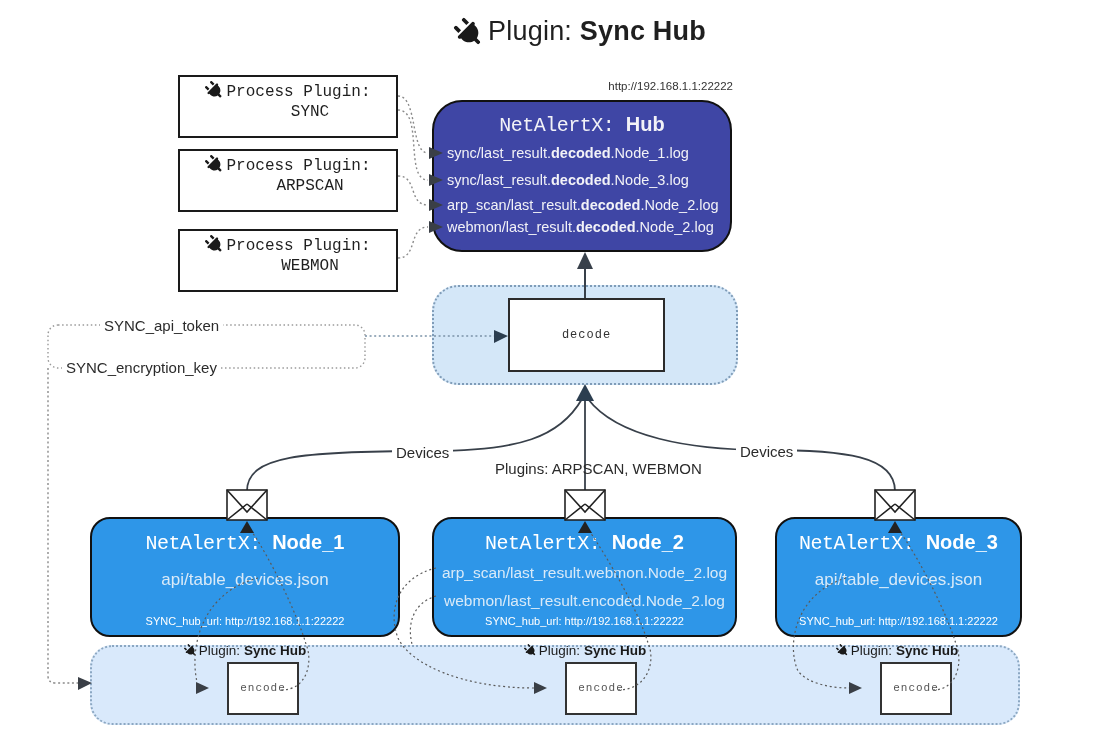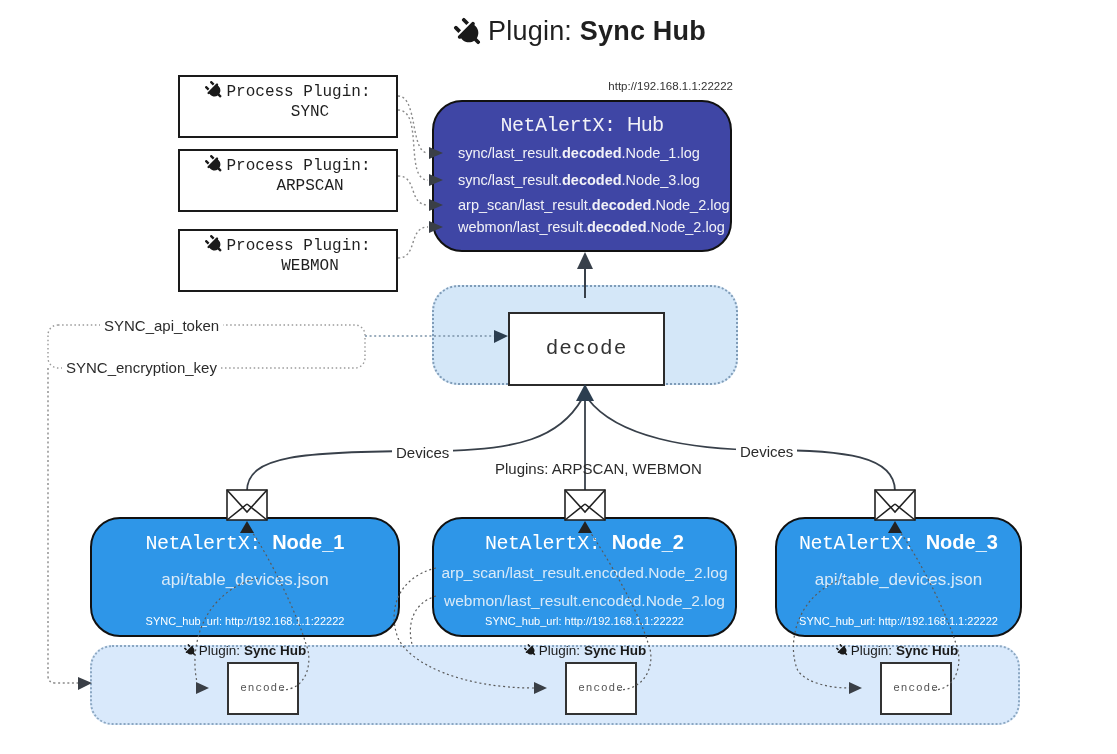--- a/index.html
+++ b/index.html
@@ -19,47 +19,47 @@
   
   .title{left:340px;top:16px;width:480px;text-align:center;font-size:27px;letter-spacing:.2px;}
   .title b{font-weight:700;}
   .hub-url{left:433px;top:80px;width:300px;text-align:right;font-size:11.5px;color:#333;}
 
   
   .hub{left:432px;top:100px;width:300px;height:152px;background:#3f46a5;border:2.5px solid #111;
        border-radius:30px;box-sizing:border-box;color:#f2f2f7;}
   .hub-title{position:absolute;top:11px;left:0;width:100%;text-align:center;font-size:20px;}
   .hub-title .mono{letter-spacing:-.5px;}
-  .hub-title b{font-weight:400;font-family:"Liberation Sans","DejaVu Sans",sans-serif;}
-  .hub-log{position:absolute;left:24px;height:20px;font-size:14.5px;white-space:nowrap;}
+  .hub-title b{font-weight:700;font-family:"Liberation Sans","DejaVu Sans",sans-serif;}
+  .hub-log{position:absolute;left:13px;height:20px;font-size:14.5px;white-space:nowrap;}
   .hub-log b{font-weight:700;}
 
   
   .pp{left:178px;width:220px;height:63px;background:#fff;border:2px solid #1a1a1a;box-sizing:border-box;
       text-align:center;font-family:"Liberation Mono","DejaVu Sans Mono",monospace;font-size:16px;}
   .pp-l1{margin-top:6px;white-space:nowrap;}
   .pp-l2{margin-top:2px;margin-left:44px;}
 
   
   .decode-band{left:432px;top:285px;width:306px;height:100px;background:#d4e7f8;
                border:2px dotted #7f9cb8;border-radius:26px;box-sizing:border-box;}
   .decode-box{left:508px;top:298px;width:157px;height:74px;background:#fff;border:2px solid #2b2b2b;
-              box-sizing:border-box;text-align:center;line-height:70px;font-size:21px;color:#333;
-              font-family:"Liberation Mono","DejaVu Sans Mono",monospace;letter-spacing:1px;margin-top:14px;}
+              box-sizing:border-box;text-align:center;line-height:70px;font-size:12px;color:#333;
+              font-family:"Liberation Mono","DejaVu Sans Mono",monospace;letter-spacing:1px;}
 
   
   .wire-label{font-size:15px;color:#2b2b2b;background:#fff;padding:0 4px;white-space:nowrap;}
   .lbl-token{left:100px;top:317px;}
   .lbl-key{left:62px;top:359px;}
   .lbl-dev-left{left:392px;top:444px;}
   .lbl-dev-right{left:736px;top:443px;}
   .lbl-mid{left:495px;top:460px;width:180px;text-align:center;background:transparent;padding:0;}
 
   
-  .node{top:517px;height:120px;background:#2e96e8;border:2.5px solid #111;border-radius:30px;
+  .node{top:517px;height:120px;background:#2e96e8;border:2.5px solid #111;border-radius:20px;
         box-sizing:border-box;color:#fff;}
   .node-title{position:absolute;top:12px;left:0;width:100%;text-align:center;font-size:20px;white-space:nowrap;}
   .node-title .mono{letter-spacing:-.5px;}
   .node-title b{font-weight:700;font-family:"Liberation Sans","DejaVu Sans",sans-serif;}
   .node-line{position:absolute;left:0;width:100%;text-align:center;color:#d9eaf8;white-space:nowrap;}
   .node-url{position:absolute;bottom:8px;left:0;width:100%;text-align:center;font-size:11px;color:#fff;}
 
   
   .band{left:90px;top:645px;width:930px;height:80px;background:#d9e9fb;
         border:2px dotted #8ba7c2;border-radius:22px;box-sizing:border-box;}
@@ -122,21 +122,21 @@
   <div class="abs decode-band"></div>
   <div class="abs decode-box">decode</div>
 
   <div class="abs node" style="left:90px;width:310px">
     <div class="node-title"><span class="mono">NetAlertX: </span><b>Node_1</b></div>
     <div class="node-line" style="top:51px;font-size:17px">api/table_devices.json</div>
     <div class="node-url">SYNC_hub_url: http://192.168.1.1:22222</div>
   </div>
   <div class="abs node" style="left:432px;width:305px">
     <div class="node-title"><span class="mono">NetAlertX: </span><b>Node_2</b></div>
-    <div class="node-line" style="top:45px;font-size:15.5px">arp_scan/last_result.encoded.Node_2.log</div>
+    <div class="node-line" style="top:45px;font-size:15.5px">arp_scan/last_result.webmon.Node_2.log</div>
     <div class="node-line" style="top:73px;font-size:15.5px">webmon/last_result.encoded.Node_2.log</div>
     <div class="node-url">SYNC_hub_url: http://192.168.1.1:22222</div>
   </div>
   <div class="abs node" style="left:775px;width:247px">
     <div class="node-title"><span class="mono">NetAlertX: </span><b>Node_3</b></div>
     <div class="node-line" style="top:51px;font-size:17px">api/table_devices.json</div>
     <div class="node-url">SYNC_hub_url: http://192.168.1.1:22222</div>
   </div>
 
   <div class="abs band"></div>

